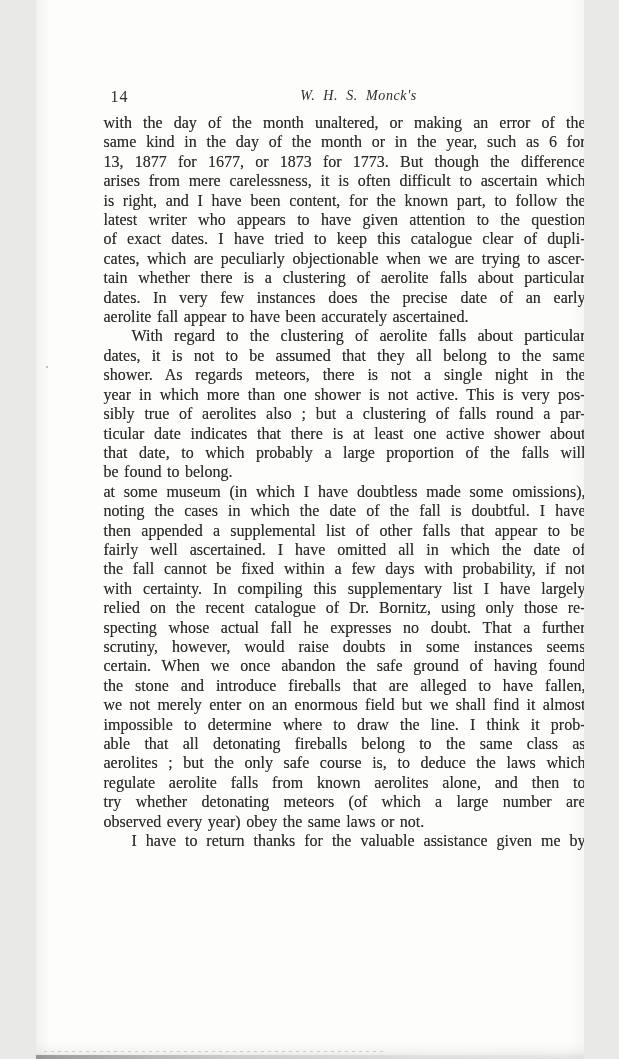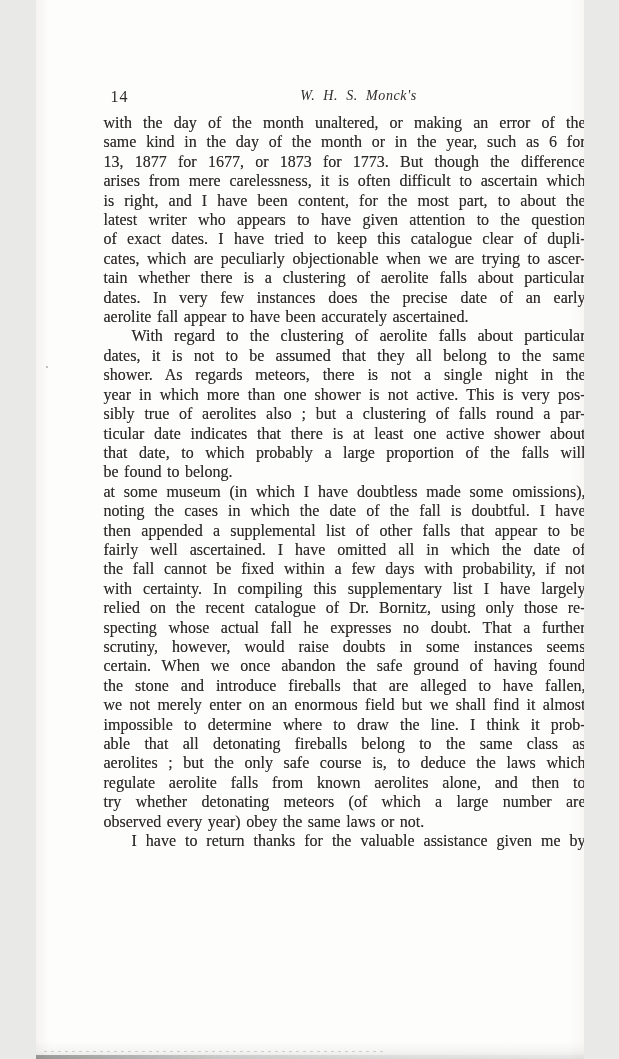--- a/index.html
+++ b/index.html
@@ -117,21 +117,21 @@
   <div class="header">
     <span class="page-number">14</span>
     <span class="running-header">W. H. S. Monck's</span>
   </div>
 
   <div class="body-text" id="body-text">
       <div class="line just">with the day of the month unaltered, or making an error of the</div>
       <div class="line just">same kind in the day of the month or in the year, such as 6 for</div>
       <div class="line just">13, 1877 for 1677, or 1873 for 1773.  But though the difference</div>
       <div class="line just">arises from mere carelessness, it is often difficult to ascertain which</div>
-      <div class="line just">is right, and I have been content, for the most part, to about the</div>
+      <div class="line just">is right, and I have been content, for the known part, to follow the</div>
       <div class="line just">latest writer who appears to have given attention to the question</div>
       <div class="line just">of exact dates.  I have tried to keep this catalogue clear of dupli-</div>
       <div class="line just">cates, which are peculiarly objectionable when we are trying to ascer-</div>
       <div class="line just">tain whether there is a clustering of aerolite falls about particular</div>
       <div class="line just">dates.  In very few instances does the precise date of an early</div>
       <div class="line last">aerolite fall appear to have been accurately ascertained.</div>
       <div class="line indent just">With regard to the clustering of aerolite falls about particular</div>
       <div class="line just">dates, it is not to be assumed that they all belong to the same</div>
       <div class="line just">shower.  As regards meteors, there is not a single night in the</div>
       <div class="line just">year in which more than one shower is not active. This is very pos-</div>

